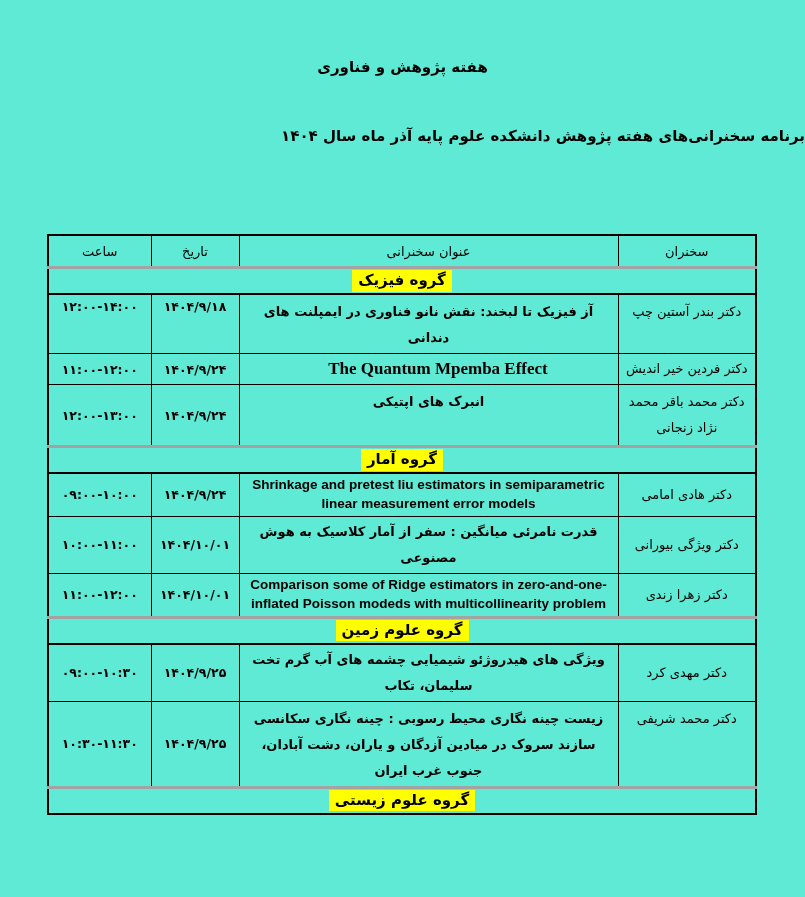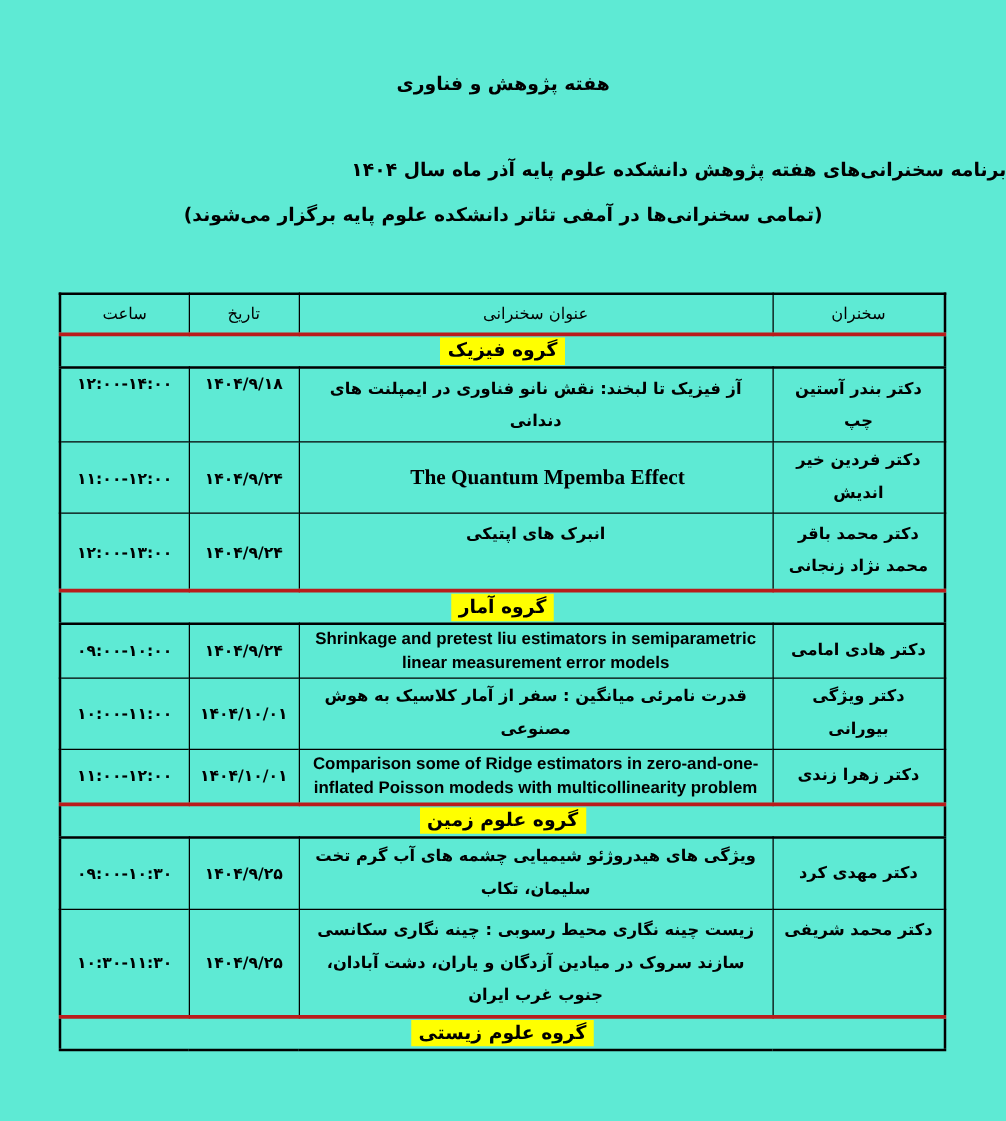--- a/index.html
+++ b/index.html
@@ -8,39 +8,38 @@
   .doc-title{position:absolute;left:0;width:100%;text-align:center;font-weight:bold;
              font-size:15px;direction:rtl;}
   .t1{top:58px;}
   .t2{top:127px;text-align:right;}
   .t3{top:163px;}
   table.sched{position:absolute;top:234px;left:47px;width:708px;border-collapse:collapse;
               table-layout:fixed;direction:rtl;border:2px solid #000;}
   .sched td,.sched th{border:1.5px solid #000;padding:2px 5px;text-align:center;
               vertical-align:middle;font-size:13px;overflow:hidden;}
   .sched th{font-weight:normal;height:26px;}
-  tr.band td{border-top:3px solid #b91c1c;border-bottom:2px solid #000;height:22px;padding:1px;}
+  tr.band td{border-top:3px solid #a3a3a3;border-bottom:2px solid #000;height:22px;padding:1px;}
   .band-label{display:inline-block;background:#ffff00;padding:0 6px;font-weight:bold;
               font-size:15px;line-height:1.45;}
-  td.c-speaker{font-weight:bold;line-height:2;margin-top:48px;}
+  td.c-speaker{font-weight:normal;line-height:2;margin-top:48px;}
   td.c-title{font-weight:bold;line-height:2;}
   td.c-title.en{direction:ltr;font-family:"Liberation Sans",sans-serif;font-size:13.5px;line-height:1.4;text-align:center;}
   td.c-title.en-serif{direction:ltr;font-family:"Liberation Serif",serif;font-size:17px;line-height:1.2;padding-left:24px;}
   td.c-date,td.c-time{font-weight:bold;font-size:12.5px;white-space:nowrap;}
   tr.top-all td{vertical-align:top;padding-top:4px;}
   tr.top-text td.c-title,tr.top-text td.c-speaker{vertical-align:top;padding-top:4px;}
 </style>
 </head>
 <body>
 
 <div class="page">
 
   <div class="doc-title t1">هفته پژوهش و فناوری</div>
   <div class="doc-title t2">برنامه سخنرانی‌های هفته پژوهش دانشکده علوم پایه آذر ماه سال ۱۴۰۴</div>
-  <div class="doc-title t3">(تمامی سخنرانی‌ها در آمفی تئاتر دانشکده علوم پایه برگزار می‌شوند)</div>
 
   <table class="sched">
     <colgroup>
       <col style="width:138px">
         <col style="width:379px">
         <col style="width:88px">
         <col style="width:103px">
     </colgroup>
 
     <tbody>

